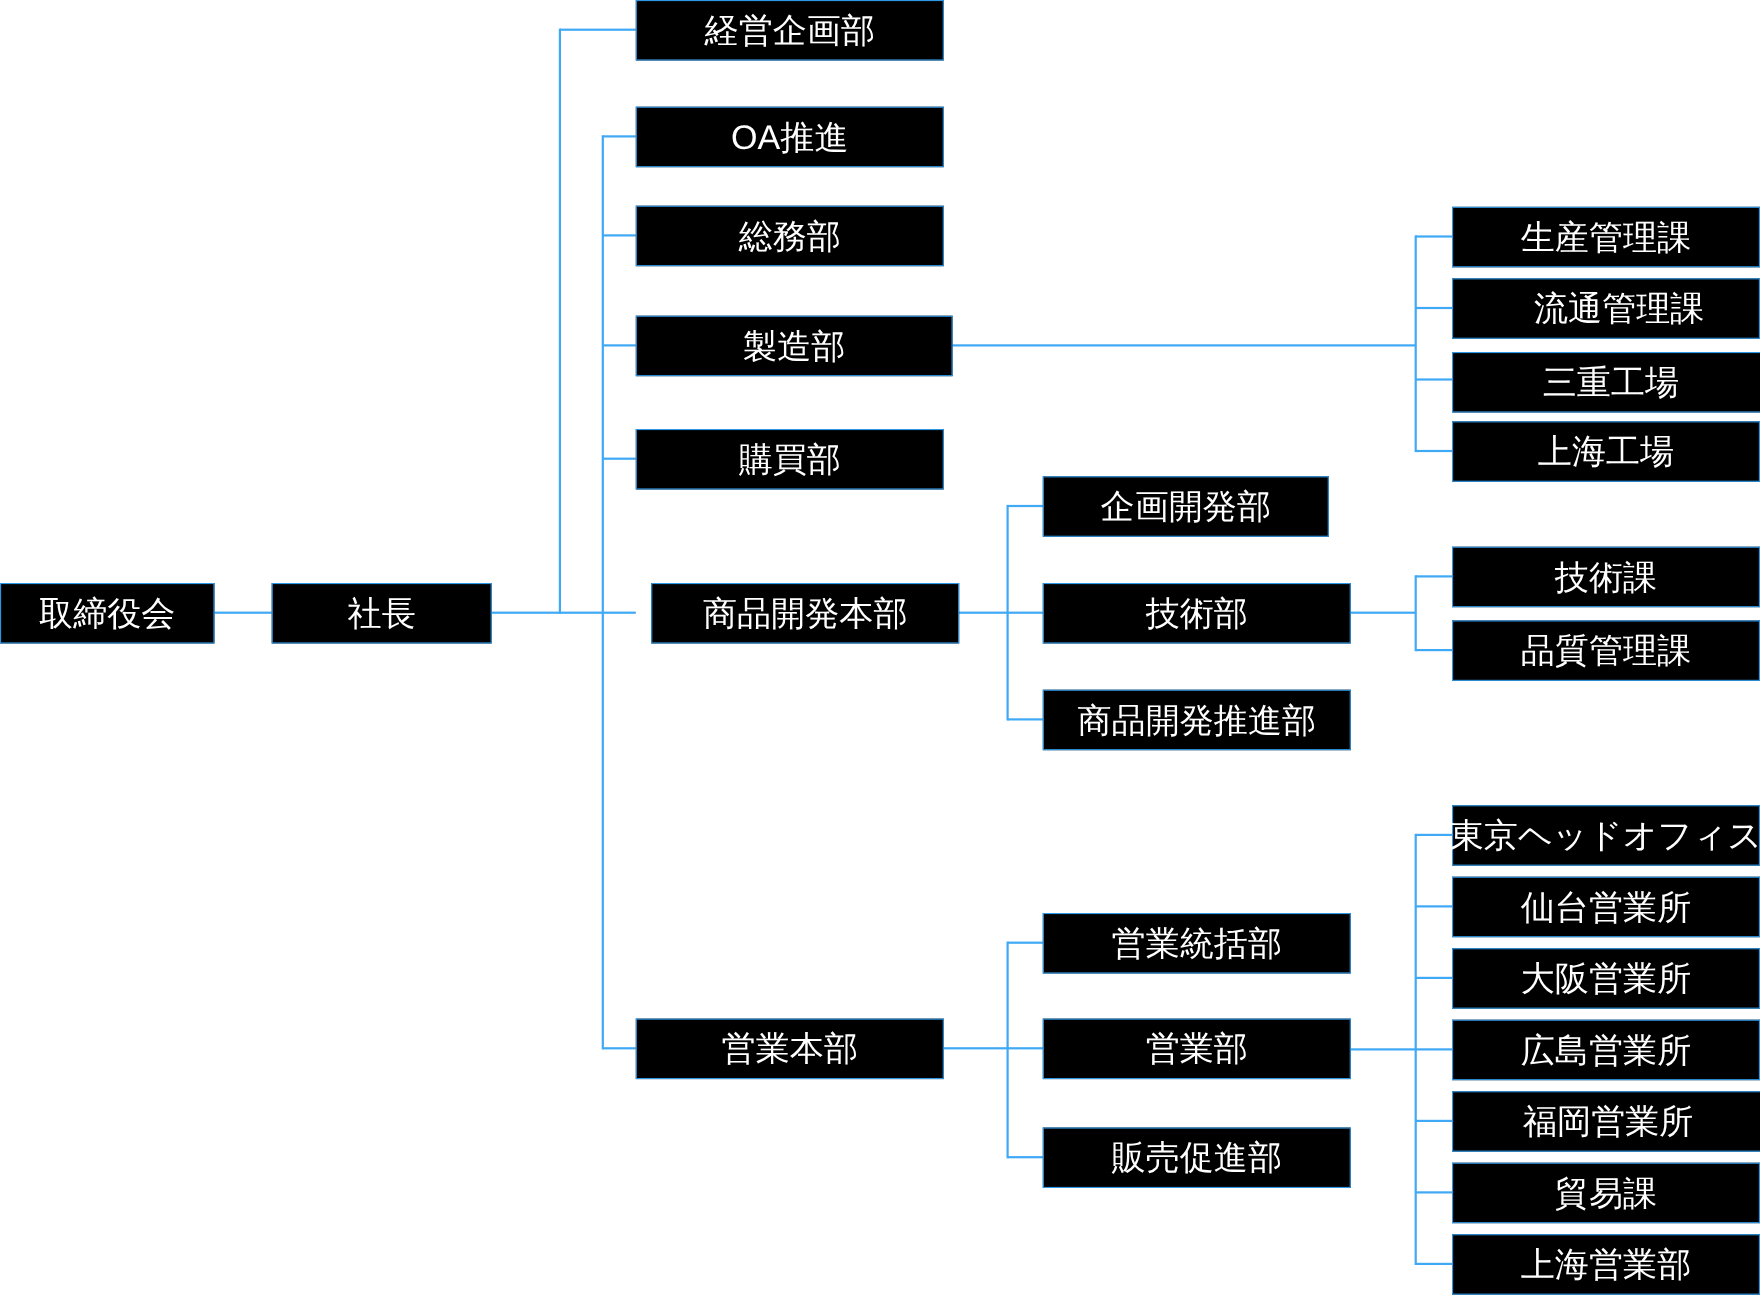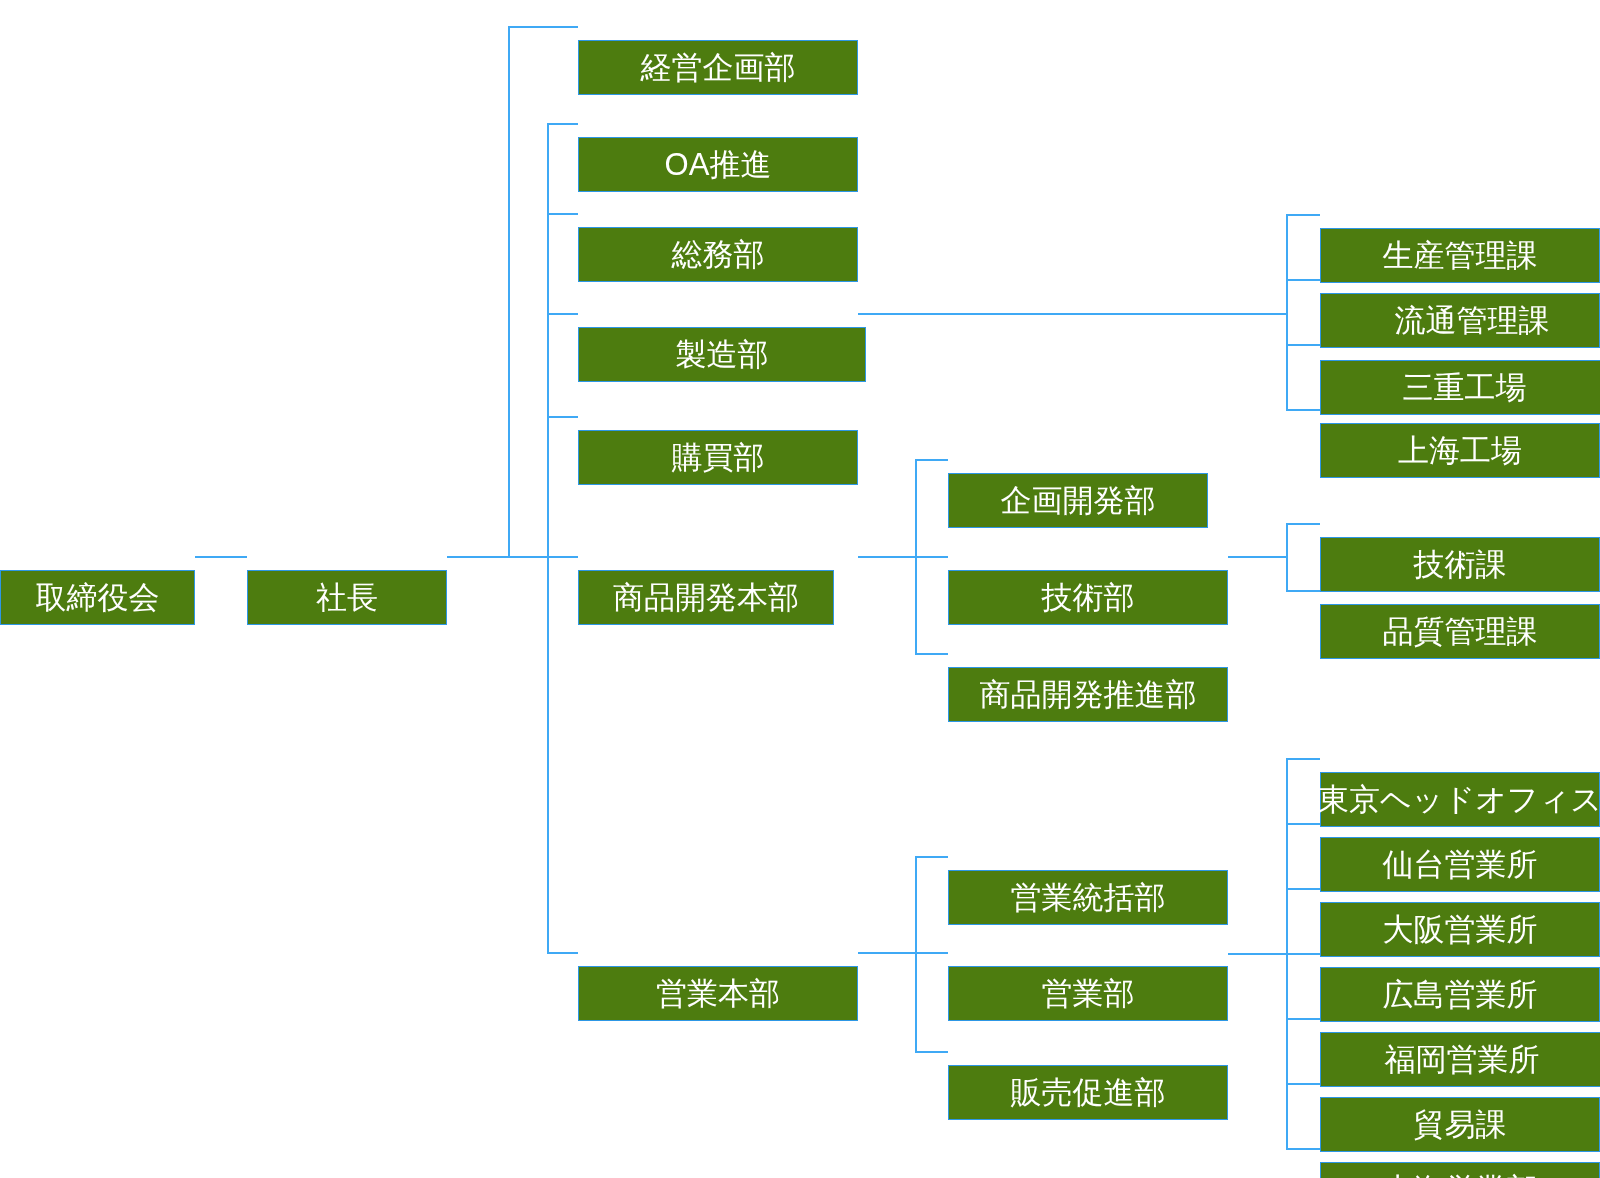--- a/index.html
+++ b/index.html
@@ -7,31 +7,30 @@
     position: relative;
     width: 1600px;
     height: 1178px;
     background: #ffffff;
     overflow: hidden;
     font-family: "Liberation Sans", sans-serif;
   }
   .node {
     position: absolute;
     height: 55px;
-    background: #4d7c0f;
+    background: #000000;
     border: 1px solid #2d97e5;
     box-sizing: border-box;
     color: #ffffff;
     font-size: 31px;
     line-height: 1;
     display: flex;
     align-items: center;
     justify-content: center;
     white-space: nowrap;
-    margin-top: 40px;
   }
   .hl, .vl { position: absolute; background: #3fa9f5; }
   .hl { height: 2px; }
   .vl { width: 2px; }
 </style>
 </head>
 <body>
 
 <div class="canvas">
 
@@ -76,21 +75,21 @@
   <div class="hl" style="left:1287px;top:1148px;width:33px;"></div>
 
   <div class="node" style="left:0px;top:530px;width:195px;">取締役会</div>
   <div class="node" style="left:247px;top:530px;width:200px;">社長</div>
 
   <div class="node" style="left:578px;top:0px;width:280px;">経営企画部</div>
   <div class="node" style="left:578px;top:97px;width:280px;">OA推進</div>
   <div class="node" style="left:578px;top:187px;width:280px;">総務部</div>
   <div class="node" style="left:578px;top:287px;width:288px;">製造部</div>
   <div class="node" style="left:578px;top:390px;width:280px;">購買部</div>
-  <div class="node" style="left:578px;top:530px;width:256px;">商品開発本部</div>
+  <div class="node" style="left:592px;top:530px;width:280px;">商品開発本部</div>
   <div class="node" style="left:578px;top:926px;width:280px;">営業本部</div>
 
   <div class="node" style="left:948px;top:433px;width:260px;">企画開発部</div>
   <div class="node" style="left:948px;top:530px;width:280px;">技術部</div>
   <div class="node" style="left:948px;top:627px;width:280px;">商品開発推進部</div>
 
   <div class="node" style="left:948px;top:830px;width:280px;">営業統括部</div>
   <div class="node" style="left:948px;top:926px;width:280px;">営業部</div>
   <div class="node" style="left:948px;top:1025px;width:280px;">販売促進部</div>
 

